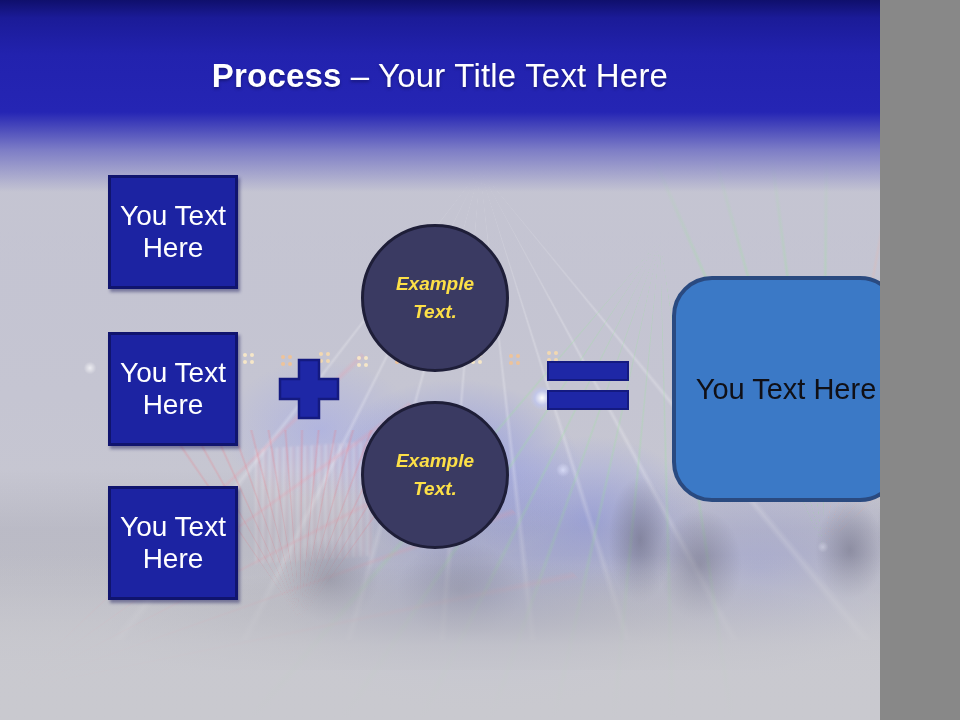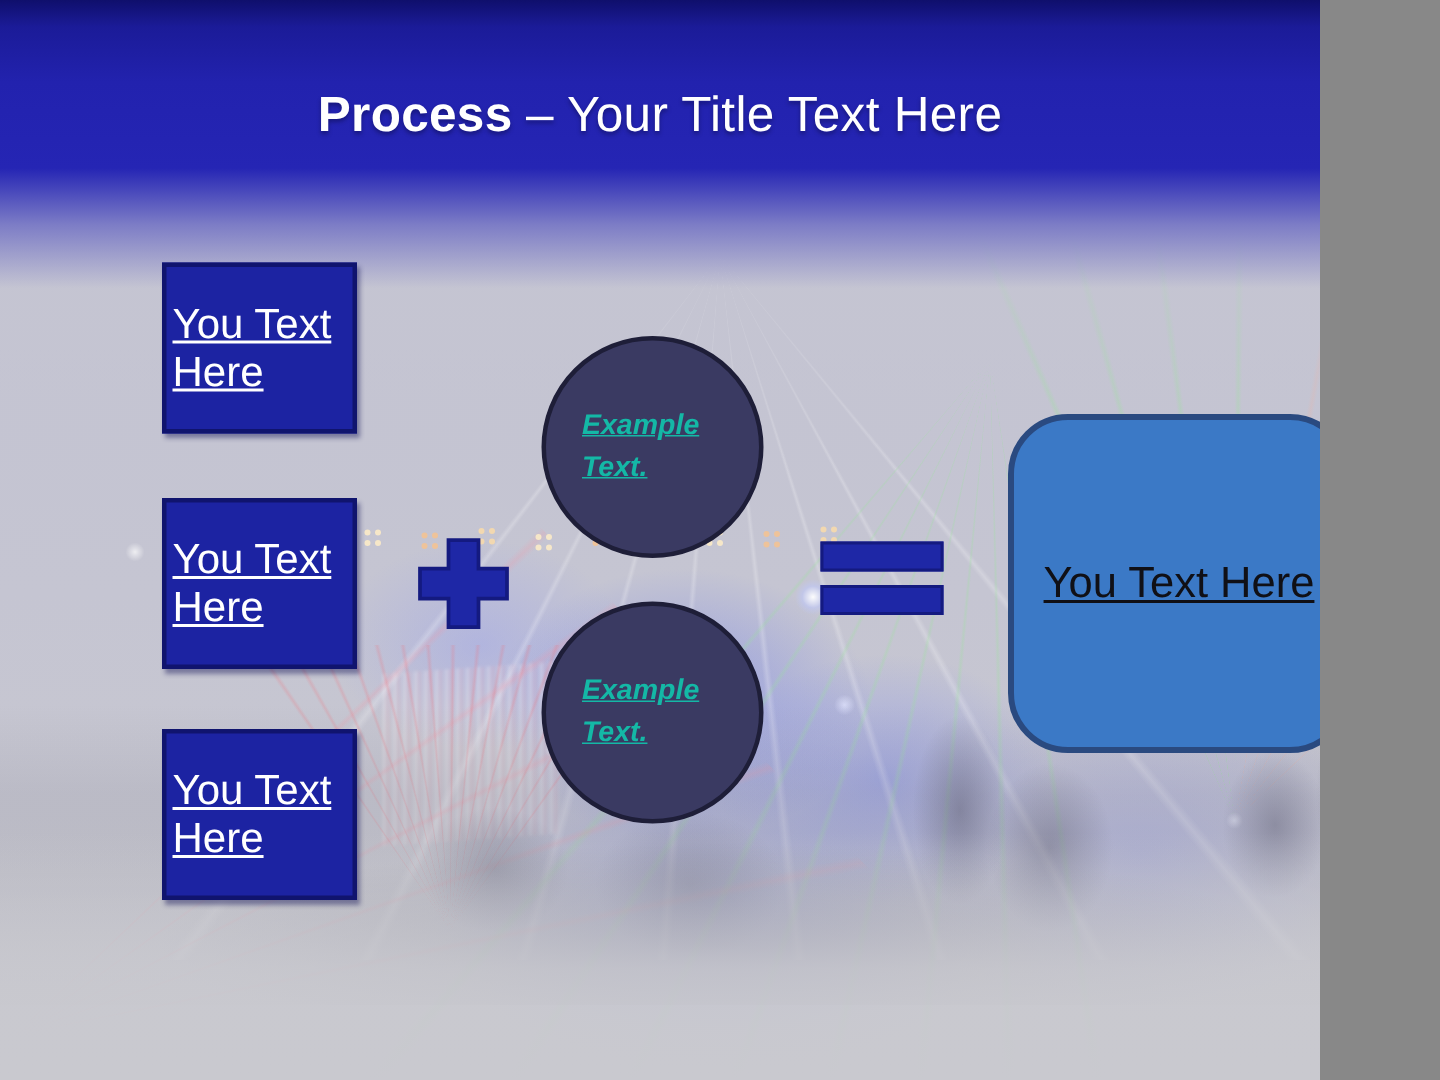--- a/index.html
+++ b/index.html
@@ -69,26 +69,26 @@
   .bottom-fade{position:absolute;left:0;bottom:0;width:100%;height:165px;
     background:linear-gradient(180deg, rgba(201,201,207,0) 0%, rgba(201,201,207,.8) 55%, #c9c9cf 100%);}
   
   .header{position:absolute;top:0;left:0;width:100%;height:200px;
     background:linear-gradient(180deg,#0f0f6c 0px,#1b1b98 18px,#2222ae 55px,#2525b4 112px,#7d7dc6 150px,rgba(197,197,214,0) 192px);}
   .title{position:absolute;top:57px;left:0;width:100%;text-align:center;color:#fff;font-size:33px;
     letter-spacing:.2px;text-shadow:0 2px 3px rgba(0,0,25,.35);z-index:3;}
   .title-bold{font-weight:bold;}
   .title-rest{font-weight:normal;margin-left:9px;}
   
-  .shape{position:absolute;z-index:2;box-sizing:border-box;display:flex;align-items:center;justify-content:center;text-decoration:underline;}
+  .shape{position:absolute;z-index:2;box-sizing:border-box;display:flex;align-items:center;justify-content:center;text-align:center;}
   .square{left:108px;width:130px;height:114px;background:#1c23a2;border:3px solid #10146e;
     color:#fff;font-size:28px;line-height:1.16;box-shadow:2px 3px 3px rgba(25,25,90,.45);padding:0 4px;}
   .sq1{top:175px}.sq2{top:332px}.sq3{top:486px}
   .circle{width:148px;height:148px;border-radius:50%;background:#3a3a62;border:3px solid #1e1e38;
-    color:#14b8a6;font-weight:bold;font-style:italic;font-size:19px;line-height:1.5;padding:0 24px;}
+    color:#fde047;font-weight:bold;font-style:italic;font-size:19px;line-height:1.5;padding:0 24px;}
   .c1{left:361px;top:224px}.c2{left:361px;top:401px}
   .plus-wrap{left:277px;top:357px;width:64px;height:64px;}
   .equals-wrap{left:546px;top:361px;width:84px;height:52px;flex-direction:column;justify-content:flex-start;}
   .equals-bar{width:82px;height:20px;background:#1e27a6;border:2px solid #141a80;box-sizing:border-box;}
   .equals-bar + .equals-bar{margin-top:9px;}
   .result{left:672px;top:276px;width:228px;height:226px;background:#3b79c6;border:4px solid #2a4a80;
     border-radius:40px;color:#101016;font-size:29px;padding:0 10px;}
 </style>
 </head>
 <body>

